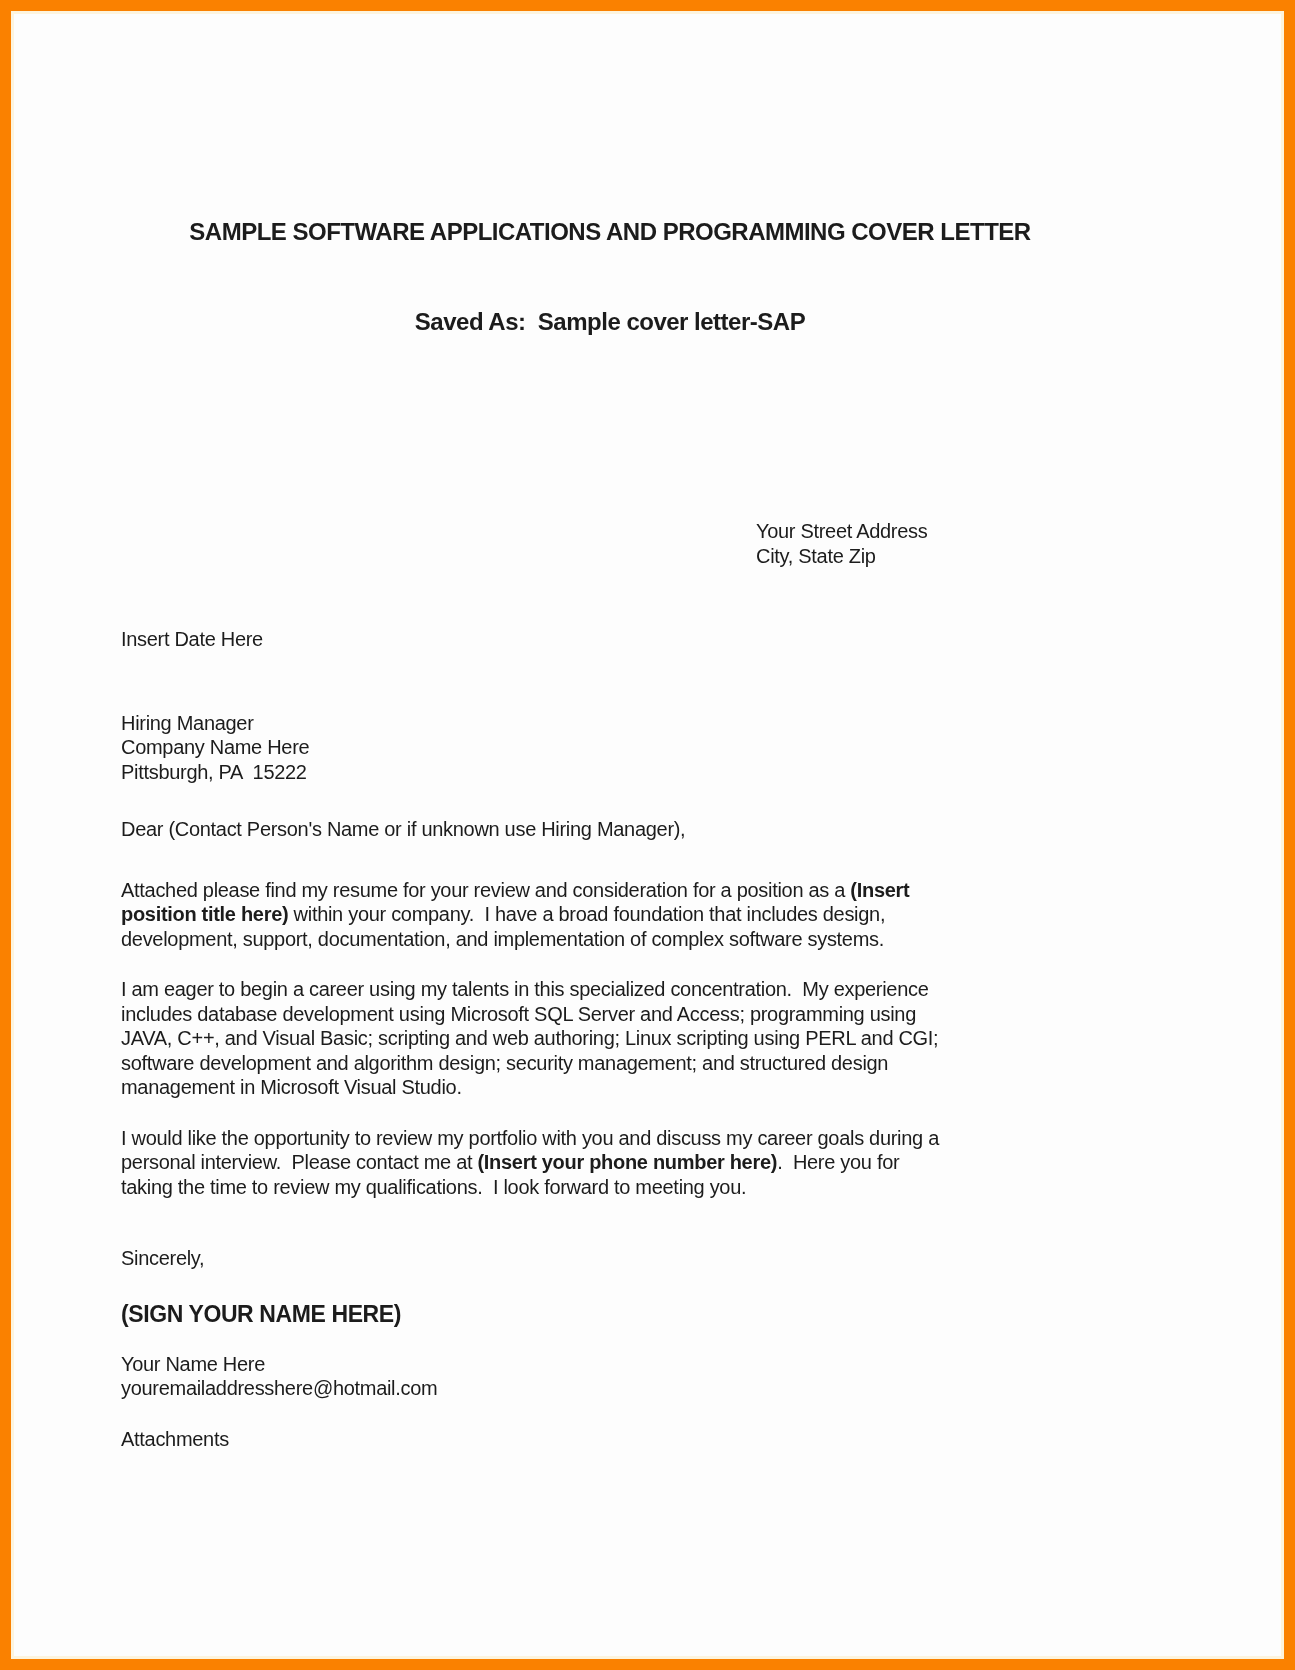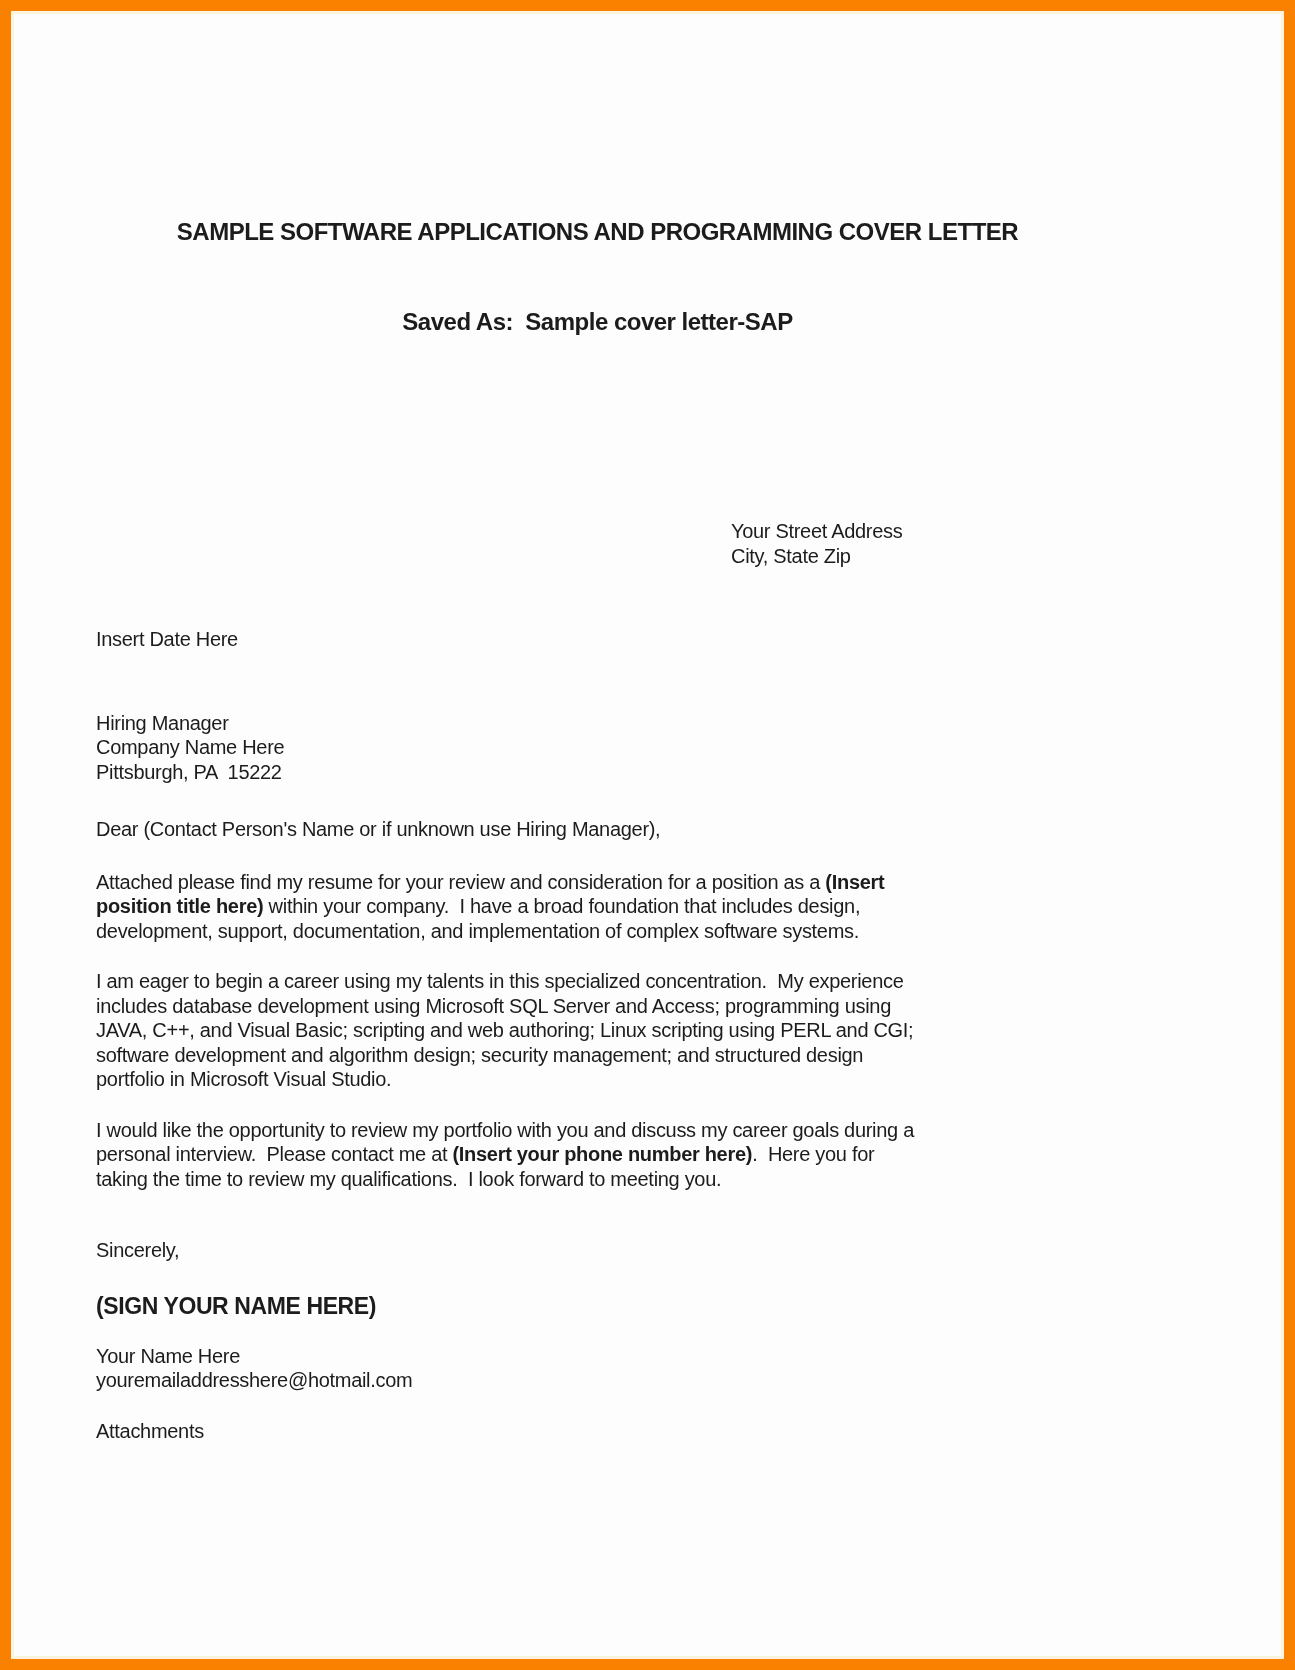--- a/index.html
+++ b/index.html
@@ -6,21 +6,21 @@
   html, body { width: 1295px; height: 1670px; }
   body {
     background: #fdfdfd;
     border: 11px solid #fa8100;
     box-shadow: inset 0 0 0 3px #fdf4de;
     font-family: "Liberation Sans", sans-serif;
     color: #1c1c1c;
     overflow: hidden;
   }
   .content {
-    padding-left: 85px; 
+    padding-left: 110px; 
     padding-right: 40px;
     width: 100%;
   }
   .line { white-space: pre; }
   .bold { font-weight: bold; }
 
   .title-block {
     margin-top: 146px;
     text-align: center;
     font-weight: bold;
@@ -34,21 +34,21 @@
   }
 
   .body-text { font-size: 20px; line-height: 24.5px; letter-spacing: -0.3px; }
 
   .sender-block  { margin-top: 122px; margin-left: 635px; }
   .date-line     { margin-top: 59px; }
   .recipient-block { margin-top: 59px; }
   .salutation    { margin-top: 33px; }
 
   .para { margin-top: 26px; }
-  #paragraphs .para:first-child { margin-top: 28px; }
+  #paragraphs .para:first-child { margin-top: 36px; }
 
   .closing          { margin-top: 47px; }
   .sign-placeholder { margin-top: 30px; font-weight: bold; font-size: 23px; letter-spacing: -0.4px; }
   .sig-block        { margin-top: 24px; }
   .attachments      { margin-top: 26px; }
 </style>
 </head>
 <body>
 
 <div class="content">
@@ -77,21 +77,21 @@
       <div class="para">
         <div class="line"><span>Attached please find my resume for your review and consideration for a position as a </span><span class="bold">(Insert</span></div>
         <div class="line"><span class="bold">position title here)</span><span> within your company.  I have a broad foundation that includes design,</span></div>
         <div class="line"><span>development, support, documentation, and implementation of complex software systems.</span></div>
       </div>
       <div class="para">
         <div class="line"><span>I am eager to begin a career using my talents in this specialized concentration.  My experience</span></div>
         <div class="line"><span>includes database development using Microsoft SQL Server and Access; programming using</span></div>
         <div class="line"><span>JAVA, C++, and Visual Basic; scripting and web authoring; Linux scripting using PERL and CGI;</span></div>
         <div class="line"><span>software development and algorithm design; security management; and structured design</span></div>
-        <div class="line"><span>portfolio in Microsoft Visual Studio.</span></div>
+        <div class="line"><span>management in Microsoft Visual Studio.</span></div>
       </div>
       <div class="para">
         <div class="line"><span>I would like the opportunity to review my portfolio with you and discuss my career goals during a</span></div>
         <div class="line"><span>personal interview.  Please contact me at </span><span class="bold">(Insert your phone number here)</span><span>.  Here you for</span></div>
         <div class="line"><span>taking the time to review my qualifications.  I look forward to meeting you.</span></div>
       </div>
     </div>
 
   <div class="closing body-text line">Sincerely,</div>
 

